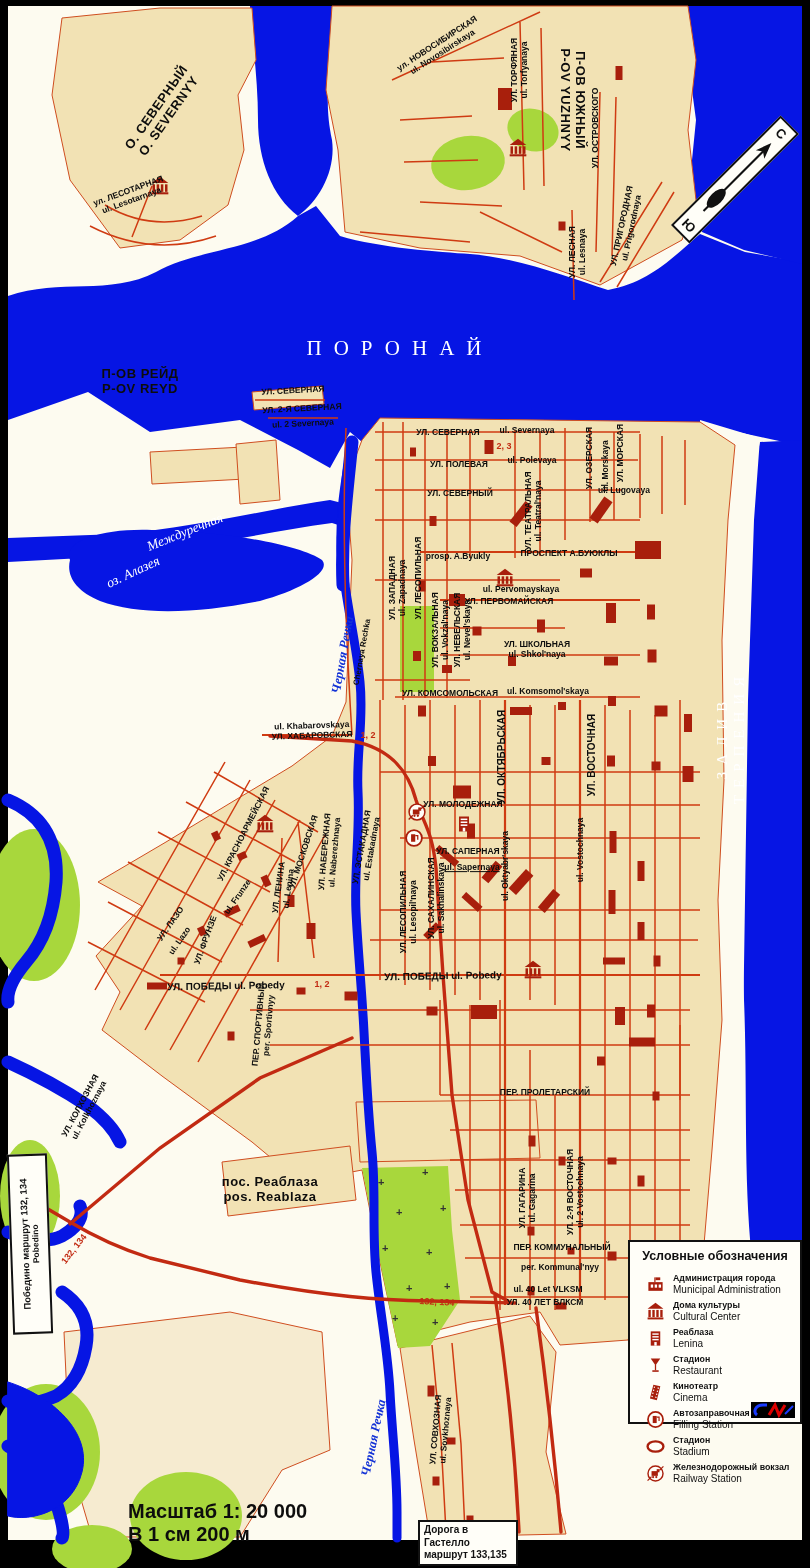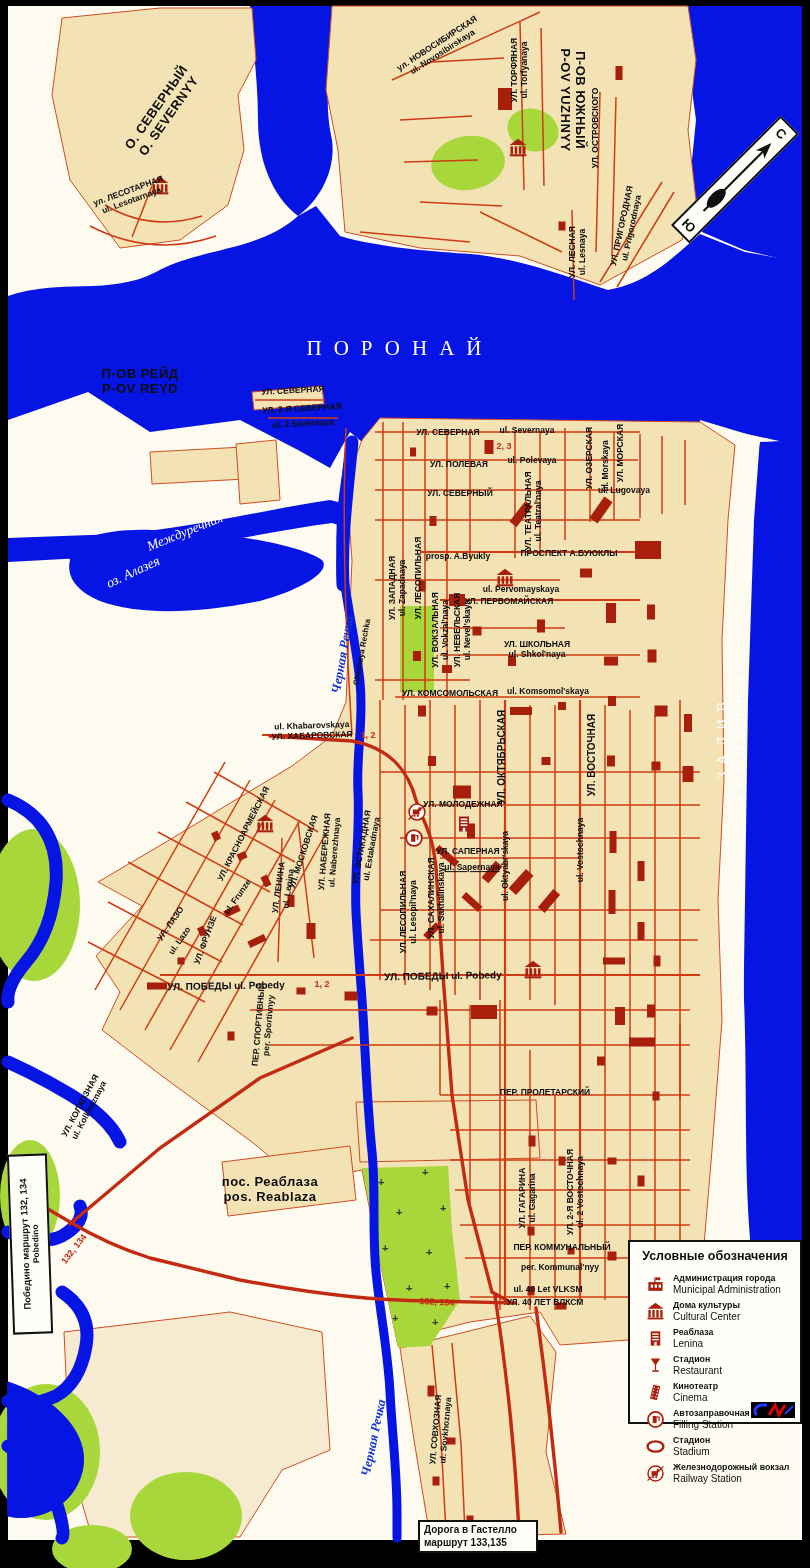--- a/index.html
+++ b/index.html
@@ -20,21 +20,21 @@
   .rivname{font-family:"Liberation Serif",serif;color:#1433d6;font-style:italic;font-weight:bold;font-size:13px;}
   .rt{color:#c22a12;font-size:9px;}
   
   #compass{position:absolute;left:722px;top:102px;width:26px;height:155px;background:#fffef8;
            border:2px solid #111;transform:rotate(45deg);display:flex;flex-direction:column;
            align-items:center;justify-content:space-between;padding:3px 0;box-sizing:border-box;
            font-weight:bold;font-size:13px;color:#111;}
   
   #scale{position:absolute;left:128px;top:1500px;color:#0d0d0d;font-weight:bold;font-size:20px;line-height:1.15;}
   
-  #gastello{position:absolute;left:418px;top:1520px;width:120px;background:#fffef8;border:2px solid #111;
+  #gastello{position:absolute;left:418px;top:1520px;width:100px;background:#fffef8;border:2px solid #111;
             padding:2px 4px;font-weight:bold;font-size:10px;color:#111;line-height:1.25;box-sizing:border-box;}
   
   #pobedino{position:absolute;left:10px;top:1154px;width:40px;height:180px;background:#fffef8;
             border:2px solid #111;transform:rotate(-2deg);box-sizing:border-box;}
   #pobedino .vtxt{position:absolute;left:50%;top:50%;transform:translate(-50%,-50%) rotate(-90deg);
             white-space:nowrap;text-align:center;color:#111;}
   #pobedino .v1{font-weight:bold;font-size:9.5px;}
   #pobedino .v2{font-size:8.5px;font-weight:bold;}
   
   #legend{position:absolute;left:628px;top:1240px;width:174px;height:184px;background:#fffef8;
@@ -395,20 +395,24 @@
 <div id="compass">
   <span>С</span>
   <svg width="16" height="104" viewBox="0 0 16 104">
     <line x1="8" y1="8" x2="8" y2="96" stroke="#111" stroke-width="2"></line>
     <polygon points="8,0 14,16 8,12 2,16" fill="#111"></polygon>
     <ellipse cx="8" cy="78" rx="6" ry="12" fill="#111"></ellipse>
   </svg>
   <span>Ю</span>
 </div>
 
+<div id="scale">
+  <div>Масштаб 1: 20 000</div>
+  <div>В 1 см 200 м</div>
+</div>
 
 <div id="gastello">
   <div>Дорога в Гастелло</div>
   <div>маршрут 133,135</div>
 </div>
 
 <div id="pobedino">
   <div class="vtxt">
     <div class="v1">Победино маршрут 132, 134</div>
     <div class="v2">Pobedino</div>

